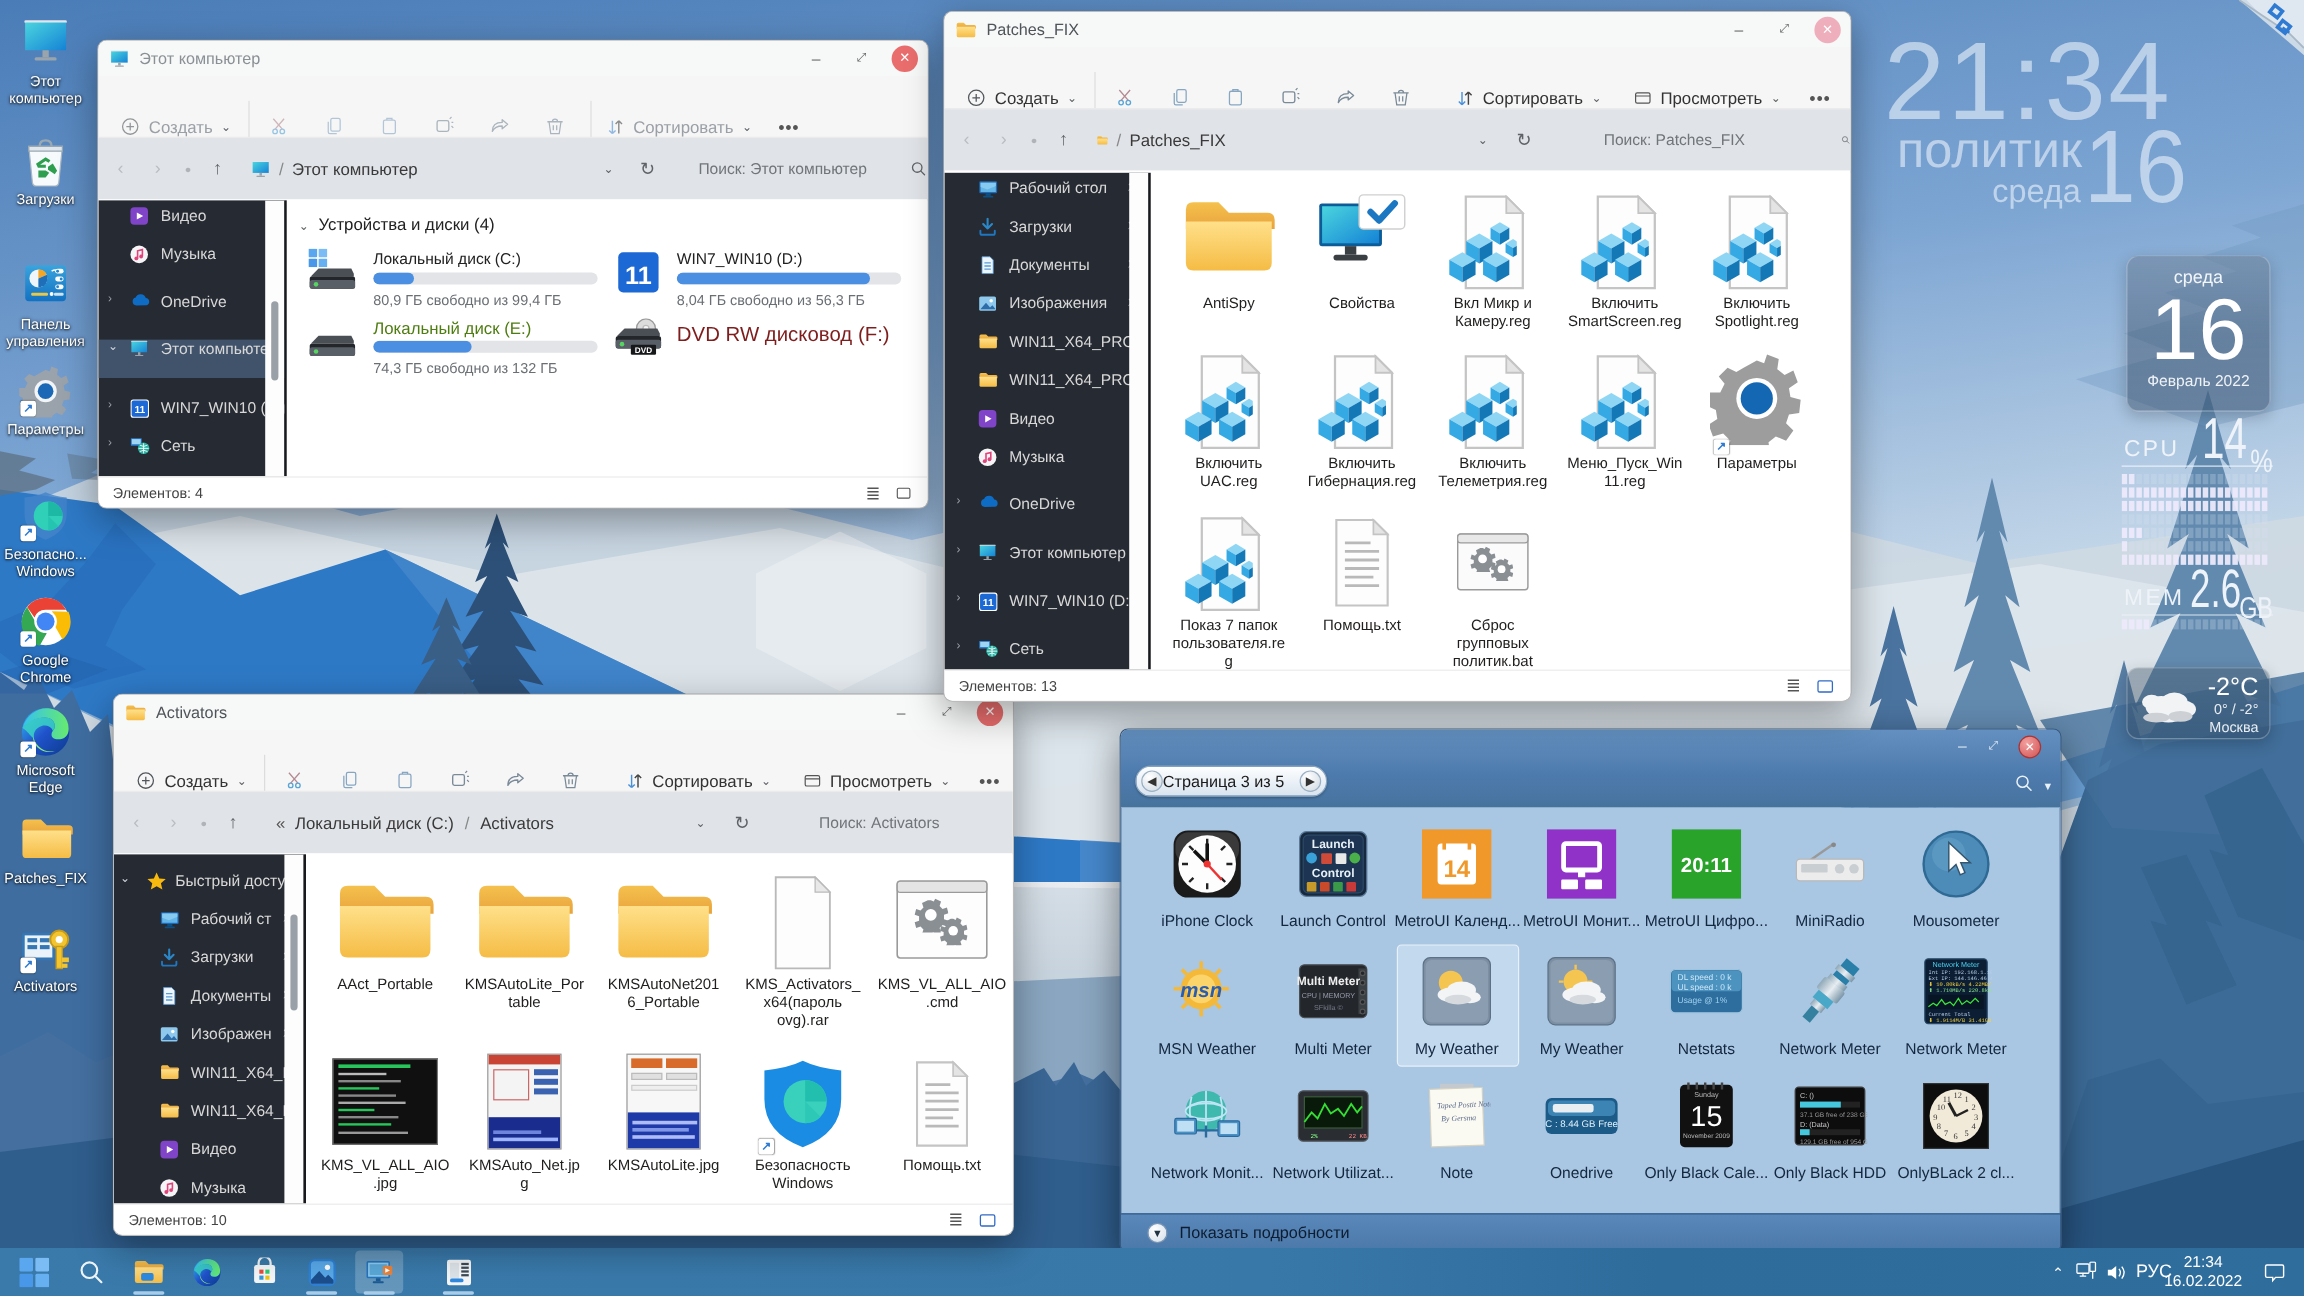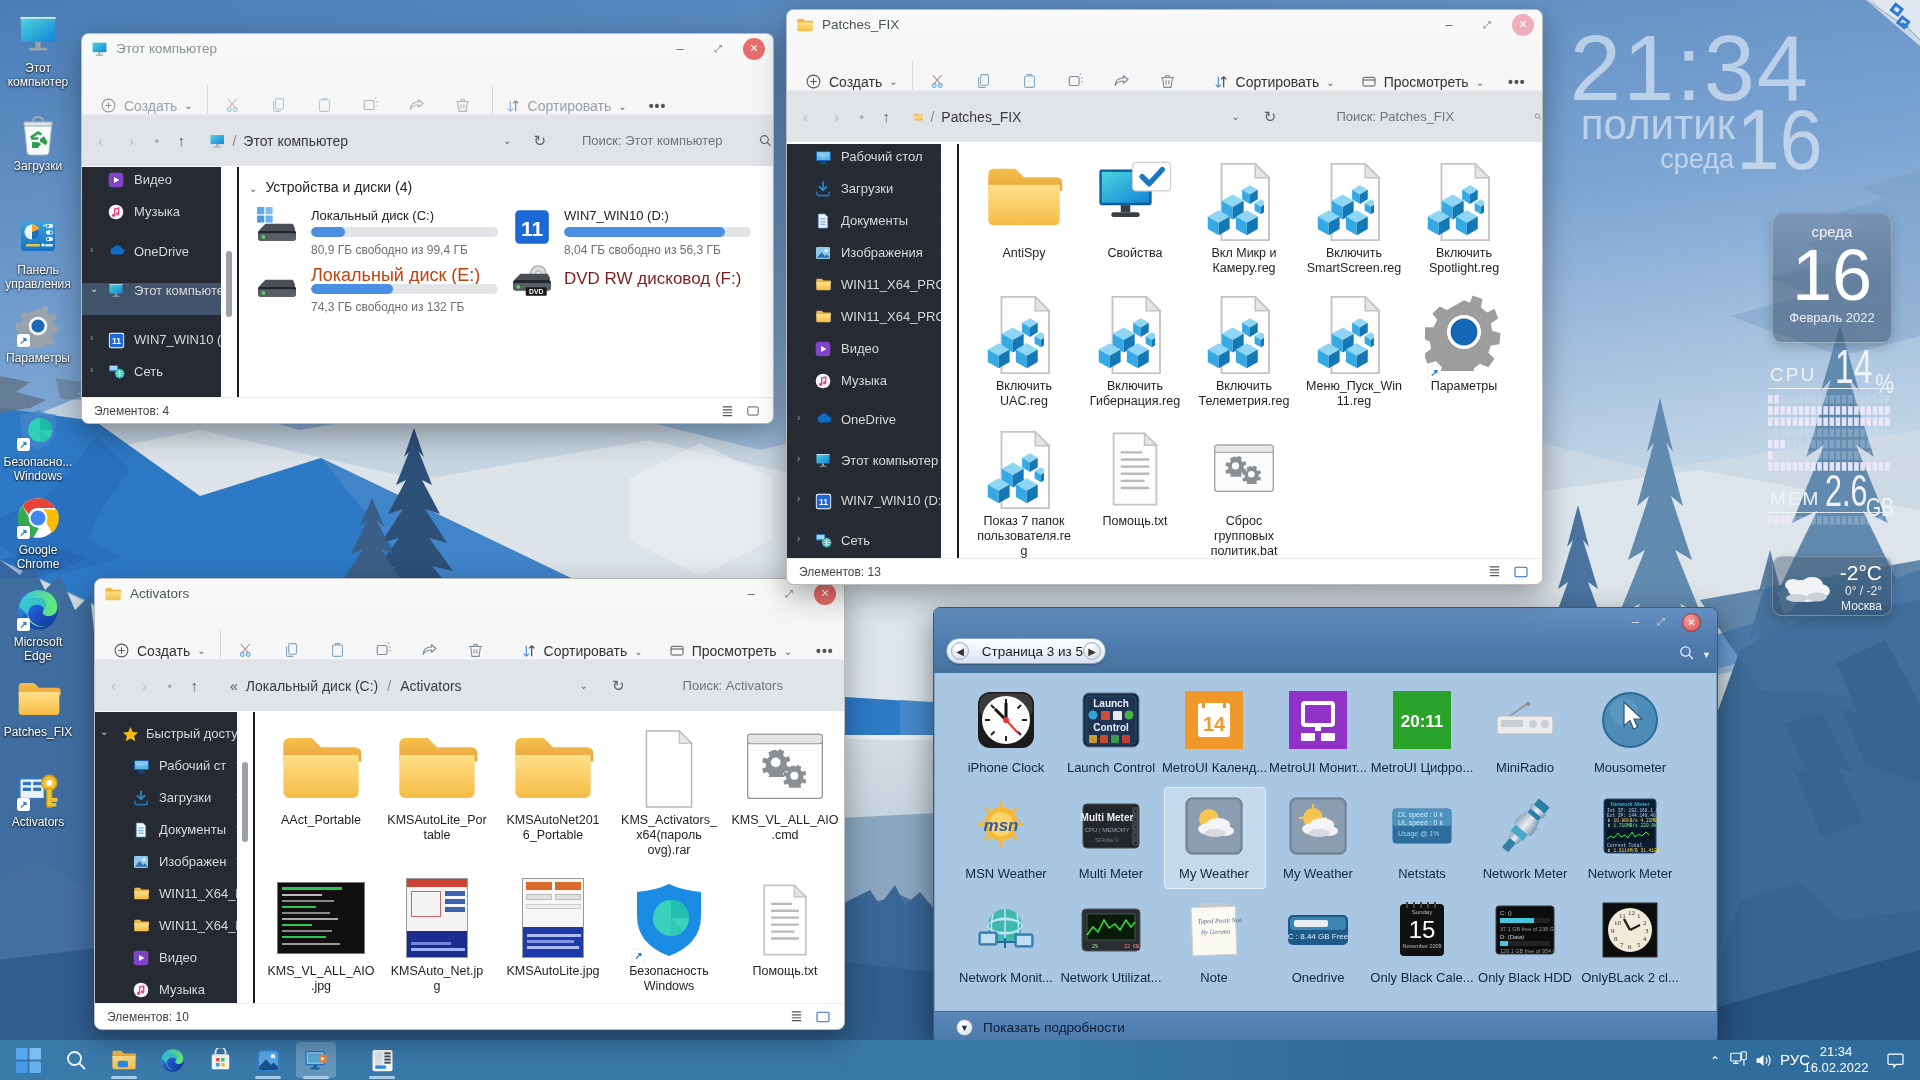--- a/index.html
+++ b/index.html
@@ -762,21 +762,21 @@
           </svg></div>
       <div class="abs" style="left:325px;top:41px;font-size:13px;color:#222">WIN7_WIN10 (D:)</div>
       <div class="abs" style="left:325px;top:60px;width:187px;height:10px;border-radius:5px;background:#e2e4e7;overflow:hidden">
           <div style="width:161px;height:100%;background:#4a8fe2;border-radius:5px"></div>
         </div>
       <div class="abs" style="left:325px;top:76px;font-size:12px;color:#6a6f74">8,04 ГБ свободно из 56,3 ГБ</div>
 
       <div class="abs" style="left:17px;top:96px"><svg width="42" height="40" viewBox="0 0 40 38">
             <use href="#drive" y="12" width="40" height="26"></use>
           </svg></div>
-      <div class="abs" style="left:72px;top:98px;font-size:18px;color:#c2410c">Локальный диск (E:)</div>
+      <div class="abs" style="left:72px;top:98px;font-size:14px;color:#4d7c0f">Локальный диск (E:)</div>
       <div class="abs" style="left:72px;top:117px;width:187px;height:10px;border-radius:5px;background:#e2e4e7;overflow:hidden">
           <div style="width:82px;height:100%;background:#4a8fe2;border-radius:5px"></div>
         </div>
       <div class="abs" style="left:72px;top:133px;font-size:12px;color:#6a6f74">74,3 ГБ свободно из 132 ГБ</div>
 
       <div class="abs" style="left:272px;top:98px"><svg width="42" height="32" viewBox="0 0 40 30">
             <use href="#dvddrv"></use>
           </svg></div>
       <div class="abs" style="left:325px;top:102px;font-size:17px;color:#7f1d1d">DVD RW дисковод (F:)</div>
     </div>
@@ -1204,21 +1204,21 @@
           <rect x="3" y="5" width="18" height="14" rx="2"></rect>
         </svg>
       </div>
   </div>
 </div>
 
 <div id="gadg" style="position:absolute;left:933px;top:607px;width:785px;height:437px;border-radius:7px;overflow:hidden;box-shadow:0 10px 30px rgba(0,0,0,.45);border:1px solid #3a5a80">
   <div style="height:65px;background:linear-gradient(180deg,#6390c0,#4d7aac 60%,#46739d);position:relative">
     <div style="position:absolute;left:12px;top:30px;width:160px;height:26px;background:linear-gradient(180deg,#fdfeff,#d9e4ef);border-radius:13px;border:1px solid #8ba6c0;display:flex;align-items:center;box-shadow:0 1px 2px rgba(0,0,0,.25)">
       <div style="width:18px;height:18px;margin-left:4px;border-radius:50%;background:radial-gradient(circle at 35% 30%,#fff,#cfd9e2);border:1px solid #9ab0c4;display:flex;align-items:center;justify-content:center;font-size:10px;color:#333">◀</div>
-      <span style="flex:1;text-align:right;font-size:13.5px;color:#1a1a1a">Страница 3 из 5</span>
+      <span style="flex:1;text-align:left;font-size:13.5px;color:#1a1a1a">Страница 3 из 5</span>
       <div style="width:18px;height:18px;margin-right:4px;border-radius:50%;background:radial-gradient(circle at 35% 30%,#fff,#cfd9e2);border:1px solid #9ab0c4;display:flex;align-items:center;justify-content:center;font-size:10px;color:#333">▶</div>
     </div>
     <div style="position:absolute;right:78px;top:6px;color:#dce8f2;font-size:13px">–</div>
     <div style="position:absolute;right:52px;top:8px;color:#dce8f2;font-size:10px">⤢</div>
     <div style="position:absolute;right:16px;top:5px;width:19px;height:19px;border-radius:50%;background:radial-gradient(circle at 35% 30%,#f2a0a0,#d25252);border:1px solid #a33;color:#fff;display:flex;align-items:center;justify-content:center;font-size:10px">✕</div>
     <svg style="position:absolute;right:22px;top:36px;color:#e8f0f8" width="17" height="17" viewBox="0 0 24 24">
         <use href="#searchm"></use>
       </svg>
     <div style="position:absolute;right:6px;top:42px;color:#e8f0f8;font-size:9px">▼</div>
   </div>

